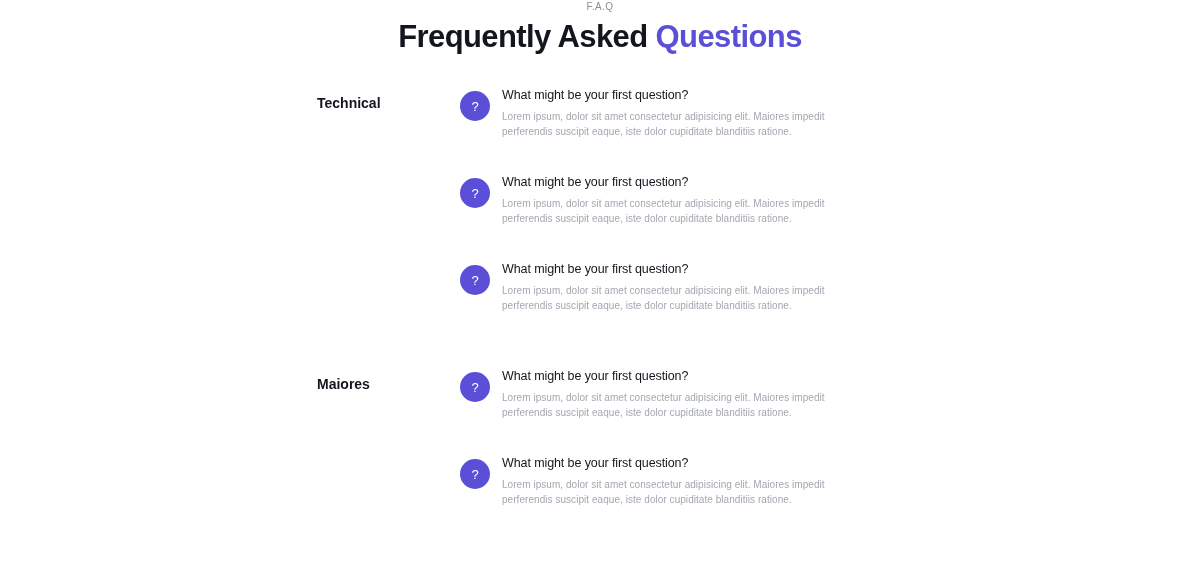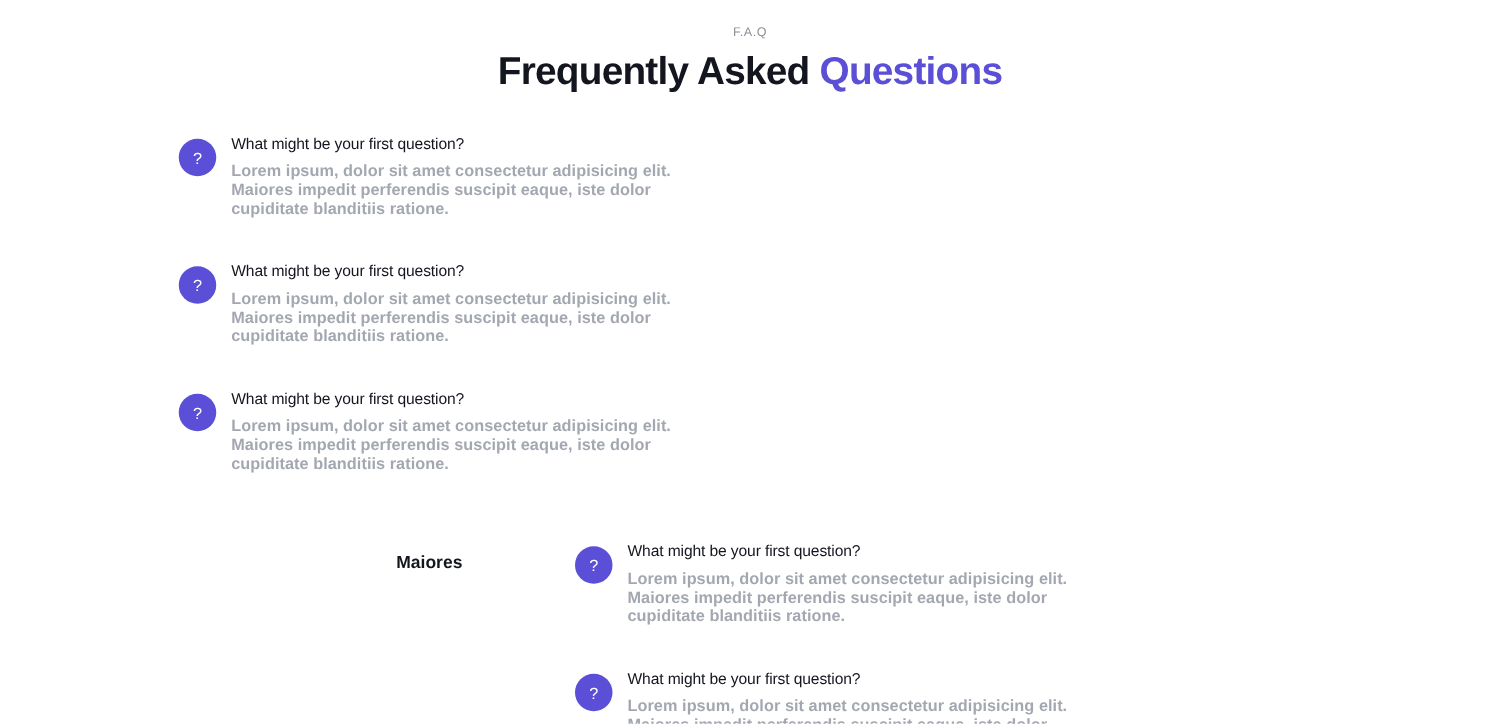--- a/index.html
+++ b/index.html
@@ -15,21 +15,20 @@
   .page {
     position: relative;
     width: 1200px;
     height: 579px;
     background: #ffffff;
   }
 
   
   .faq-header {
     text-align: center;
-    padding-top: 20px;
   }
 
   .eyebrow {
     font-size: 10px;
     color: #8b8f98;
     letter-spacing: 0.4px;
     font-weight: 400;
     line-height: 14px;
   }
 
@@ -124,39 +123,40 @@
   .q-title {
     font-size: 12.5px;
     font-weight: 400;
     color: #14161f;
     line-height: 17px;
     letter-spacing: -0.1px;
   }
 
   .q-text {
     margin-top: 5px;
-    font-size: 13px;
-    font-weight: 700;
+    font-size: 10px;
+    font-weight: 400;
     color: #a3a7b0;
     line-height: 15px;
     letter-spacing: 0.05px;
   }
 </style>
 </head>
 <body>
 
 <div class="page">
 
   <div class="faq-header">
     <div class="eyebrow">F.A.Q</div>
     <h1 class="headline"><span>Frequently Asked </span><span class="accent">Questions</span></h1>
   </div>
 
   <div class="faq-body">
       <div class="faq-group">
+        <div class="group-label"><span class="group-label-inner">Technical</span></div>
         <div class="group-items">
           <div class="faq-item">
             <div class="q-icon">?</div>
             <div class="q-body">
               <div class="q-title">What might be your first question?</div>
               <div class="q-text">Lorem ipsum, dolor sit amet consectetur adipisicing elit. Maiores impedit perferendis suscipit eaque, iste dolor cupiditate blanditiis ratione.</div>
             </div>
           </div>
           <div class="faq-item">
             <div class="q-icon">?</div>

